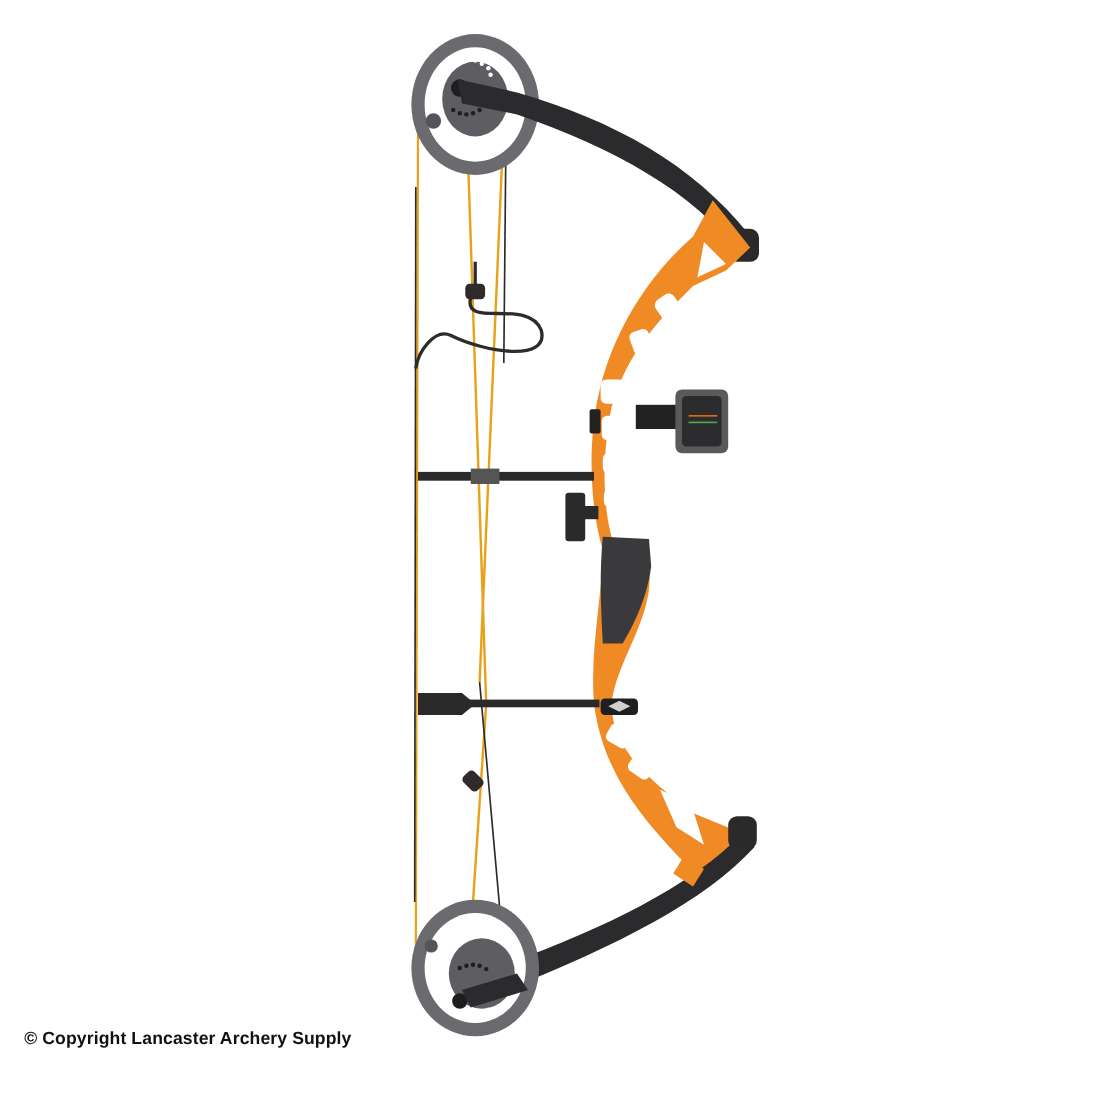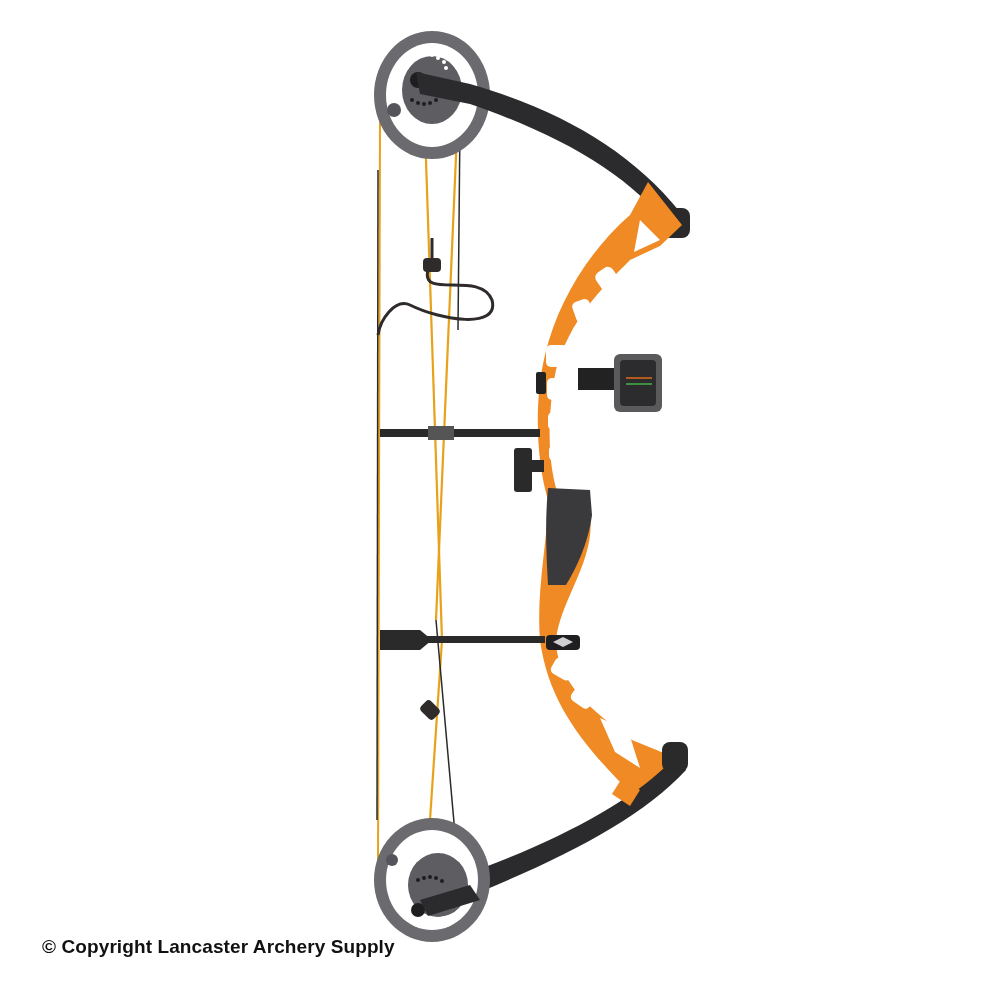--- a/index.html
+++ b/index.html
@@ -1,21 +1,21 @@
 <!DOCTYPE html>
 <html><head>
   <meta charset="utf-8">
   <style>
     html, body { margin: 0; padding: 0; background: #ffffff; }
     body { width: 1000px; height: 1000px; position: relative; overflow: hidden; }
     .photo { position: absolute; left: 0; top: 0; width: 1000px; height: 1000px; }
     .caption {
-      position: absolute; left: 42px; top: 936px;
+      position: absolute; left: 22px; top: 936px;
       font-family: "Liberation Sans", sans-serif;
-      font-weight: bold; font-size: 19px; color: #111111;
+      font-weight: bold; font-size: 16px; color: #111111;
       letter-spacing: 0.1px; white-space: nowrap; text-align: center;
     }
   </style>
 </head>
 <body>
 
 <svg class="photo" viewBox="0 0 1000 1000" xmlns="http://www.w3.org/2000/svg">
 
   <g>
     <line x1="380" y1="120" x2="378" y2="870" stroke="#e8a21a" stroke-width="2"></line>

